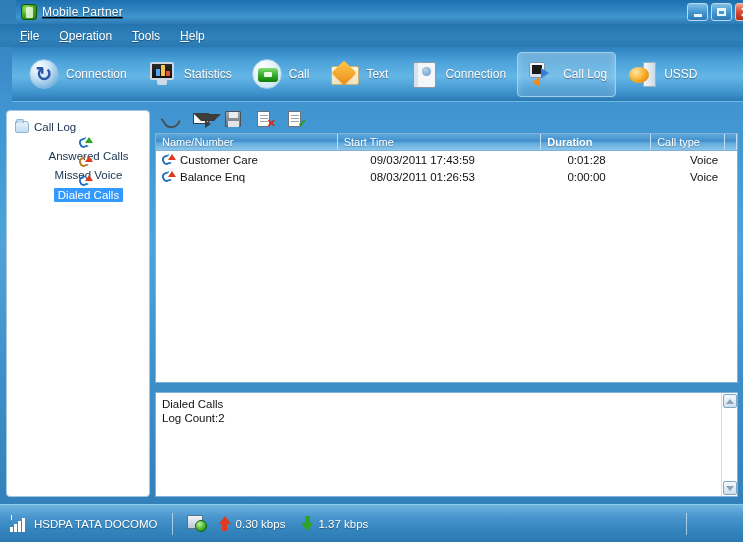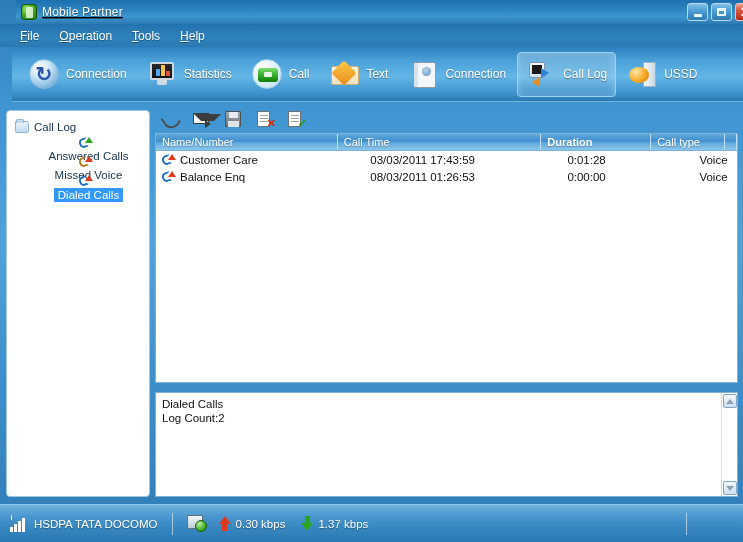--- a/index.html
+++ b/index.html
@@ -285,21 +285,21 @@
   .th.c0 { width: 182px; }
   .th.c1 { width: 204px; }
   .th.c2 { width: 110px; font-weight: bold; }
   .th.c3 { width: 74px; }
   .th.c4 { width: 12px; padding: 0; }
   .trow { display: flex; height: 17px; align-items: center; font-size: 11.5px; color: #101010; gap: 44px; }
   .td { padding-left: 6px; white-space: nowrap; overflow: hidden; }
   .td.c0 { width: 182px; display: flex; align-items: center; gap: 4px; }
   .td.c1 { width: 204px; padding-left: 31px; }
   .td.c2 { width: 110px; padding-left: 22px; }
-  .td.c3 { width: 74px; padding-left: 12px; text-align: center; }
+  .td.c3 { width: 74px; padding-left: 12px; }
 
   .log-wrap {
     position: absolute; left: 0; top: 287px; width: 583px; height: 105px;
     background: #ffffff; border: 1px solid #7fb2d6; display: flex;
   }
   .log-text {
     flex: 1; padding: 4px 6px; font-size: 11.5px; color: #111; line-height: 14px; white-space: pre-line;
   }
   .log-scroll {
     width: 16px; background: #ffffff; border-left: 1px solid #cfe0ee;
@@ -502,35 +502,35 @@
             <i style="top:6px"></i>
             <i style="top:9px"></i>
           </div>
         <div class="mini-badge v">✓</div>
       </div>
     </div>
 
     <div class="table-wrap">
       <div class="thead">
         <div class="th c0">Name/Number</div>
-        <div class="th c1">Call Time</div>
+        <div class="th c1">Start Time</div>
         <div class="th c2">Duration</div>
         <div class="th c3">Call type</div>
         <div class="th c4"></div>
       </div>
 
       <div class="trow">
         <div class="td c0">
           <div class="ic-phone out">
               <div class="hs"></div>
               <div class="arw"></div>
             </div>
           <span>Customer Care</span>
         </div>
-        <div class="td c1">03/03/2011 17:43:59</div>
+        <div class="td c1">09/03/2011 17:43:59</div>
         <div class="td c2">0:01:28</div>
         <div class="td c3">Voice</div>
       </div>
 
       <div class="trow">
         <div class="td c0">
           <div class="ic-phone out">
               <div class="hs"></div>
               <div class="arw"></div>
             </div>

